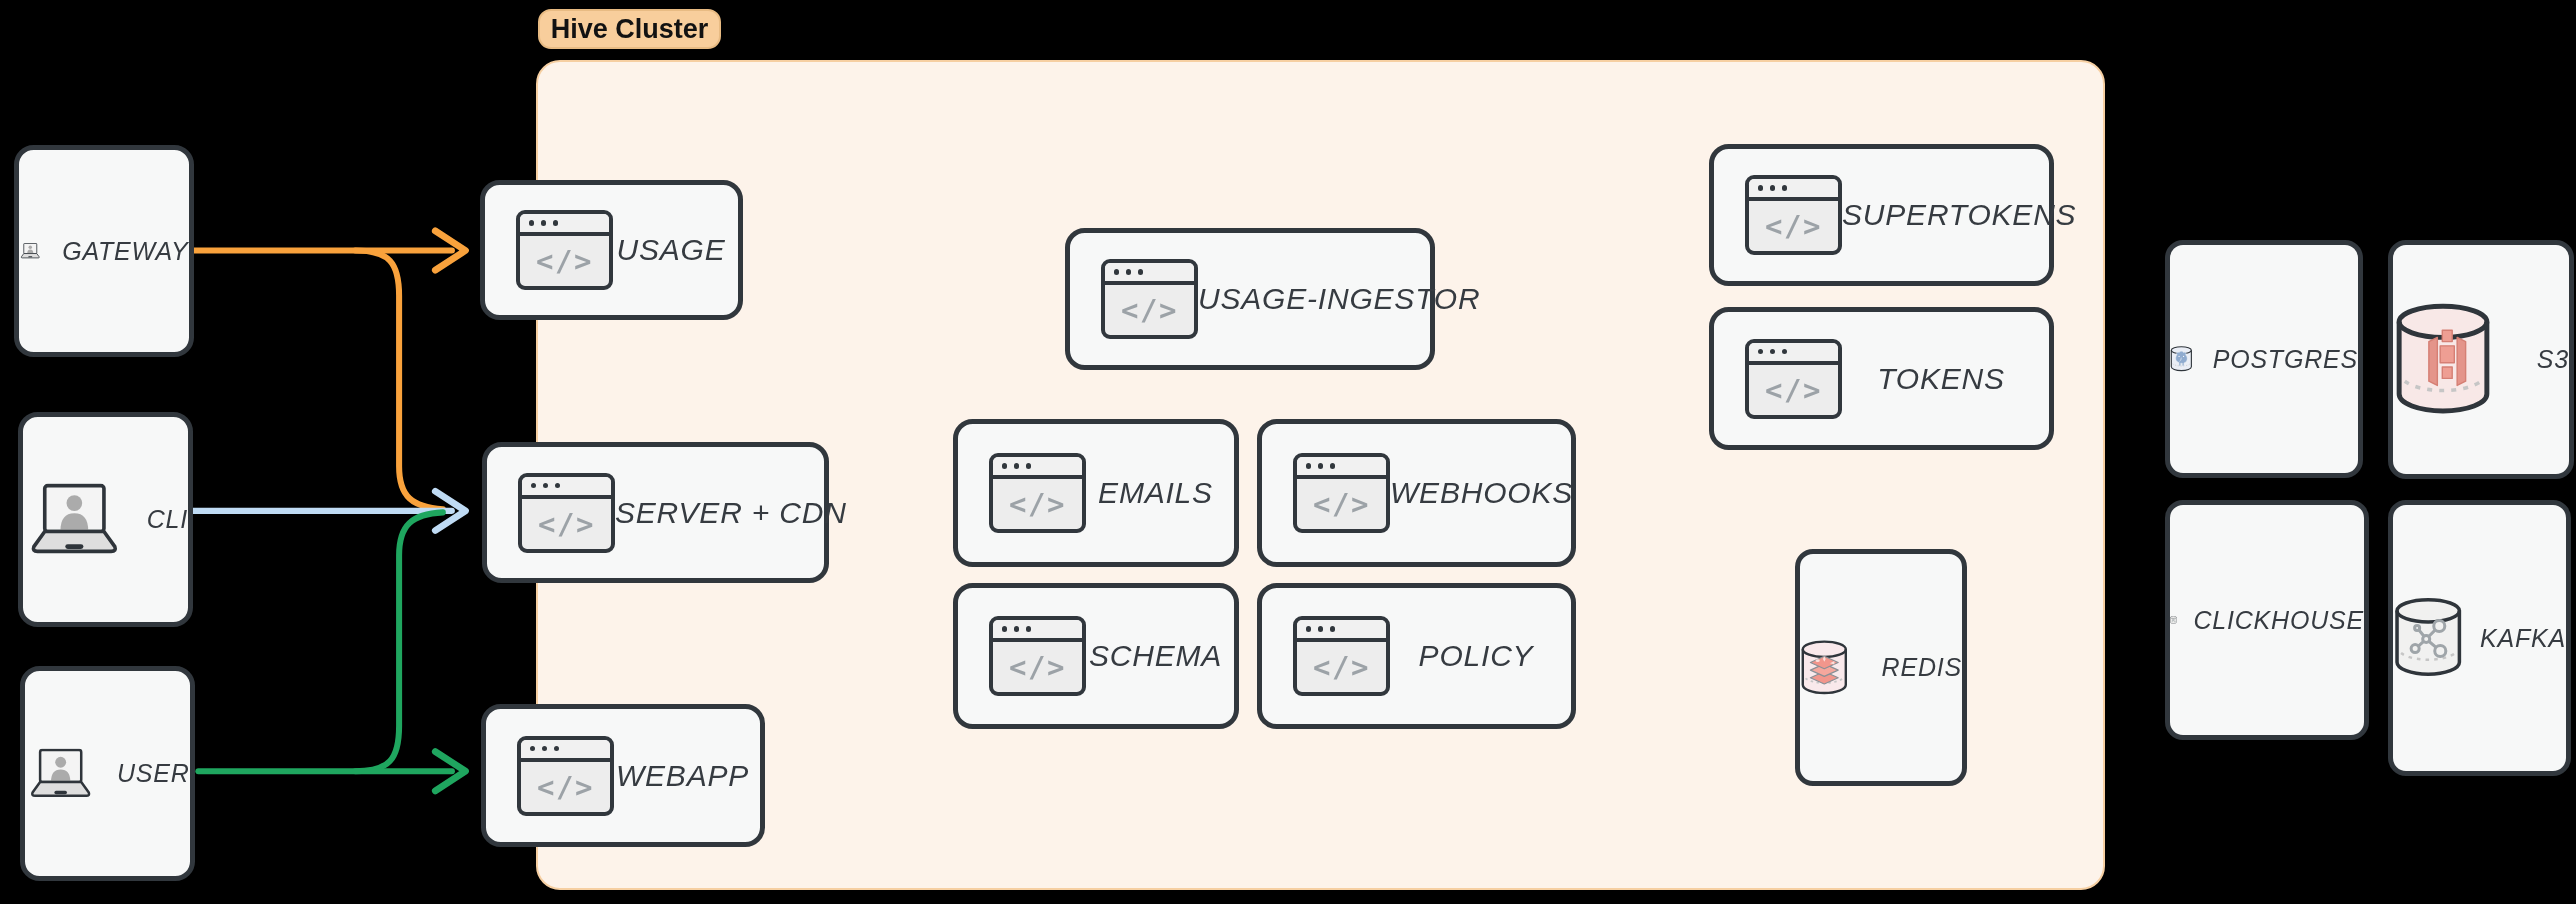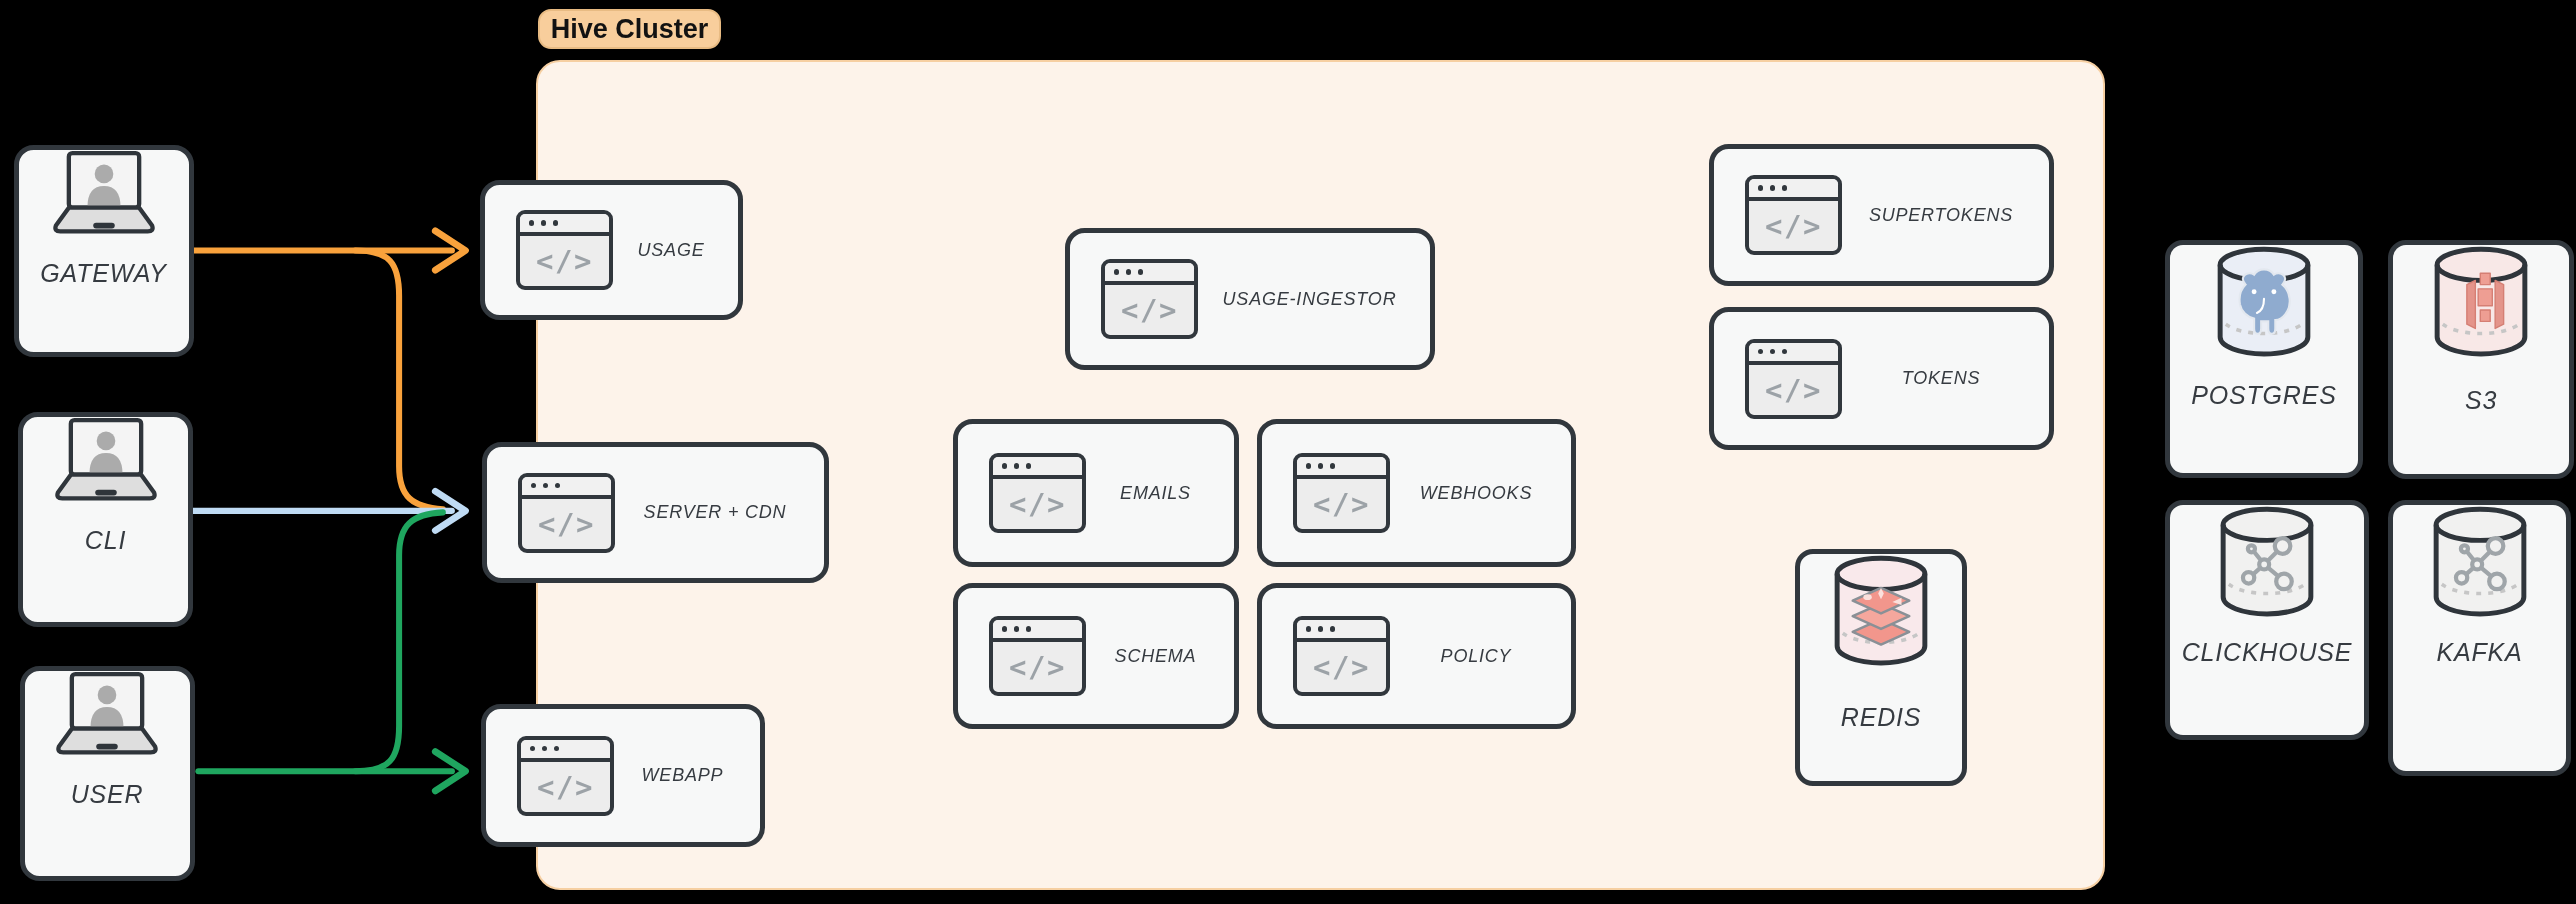--- a/index.html
+++ b/index.html
@@ -9,25 +9,25 @@
   .badge{position:absolute;left:538px;top:9px;width:183px;height:40px;border-radius:13px;
          background:var(--badge_fill,#F8CE9C);border:2.3px solid var(--badge_border,#E8BB83);
          display:flex;align-items:center;justify-content:center;
          font-size:27px;font-weight:600;color:#121212;box-sizing:border-box;}
   .panel{position:absolute;left:536px;top:60px;width:1569px;height:830px;border-radius:24px;
          background:var(--cluster_fill,#FDF3EA);border:2.3px solid var(--cluster_border,#F6CFA2);box-sizing:border-box;}
   .node{position:absolute;background:var(--node_fill,#F7F8F8);border:5.3px solid var(--node_border,#31373D);
         border-radius:19.6px;box-sizing:border-box;}
   .nlabel{font-style:italic;color:var(--label_color,#363B41);letter-spacing:0.8px;white-space:nowrap;}
   
-  .col{display:flex;flex-direction:column;align-items:center;justify-content:flex-start;gap:21px;}
+  .col{display:flex;align-items:center;justify-content:space-between;gap:21px;}
   .col .nlabel{font-size:25px;}
   
   .svc{display:flex;align-items:center;}
-  .svc .nlabel{flex:1;text-align:center;font-size:18px;padding-right:9px;}
+  .svc .nlabel{flex:1;text-align:center;font-size:30px;padding-right:9px;}
   
   .browser{width:89px;height:72px;border:4.5px solid var(--node_border,#31373D);border-radius:9px;
            background:#EDEDED;position:relative;flex:0 0 auto;margin-left:31px;box-sizing:content-box;}
   .bbar{height:18px;border-bottom:4.5px solid var(--node_border,#31373D);display:flex;align-items:center;
         gap:6.8px;padding-left:9px;background:#F1F1F1;border-radius:5.3px 5.3px 0 0;}
   .dot{width:5.3px;height:5.3px;border-radius:50%;background:var(--node_border,#31373D);display:inline-block;}
   .bcode{position:absolute;left:0;right:0;top:22.6px;bottom:0;display:flex;align-items:center;justify-content:center;
          font-family:"DejaVu Sans Mono",monospace;font-weight:700;font-size:29px;color:var(--icon_gray,#9CA2A7);
          letter-spacing:1.5px;}
   .cyl{width:100px;height:116px;}

